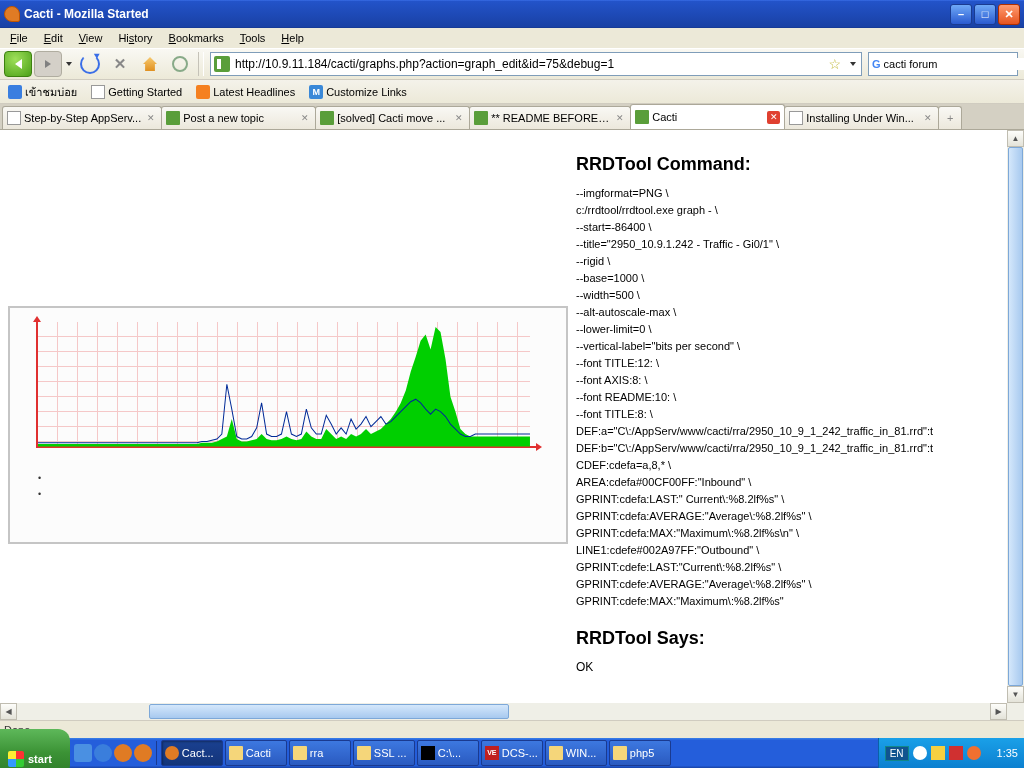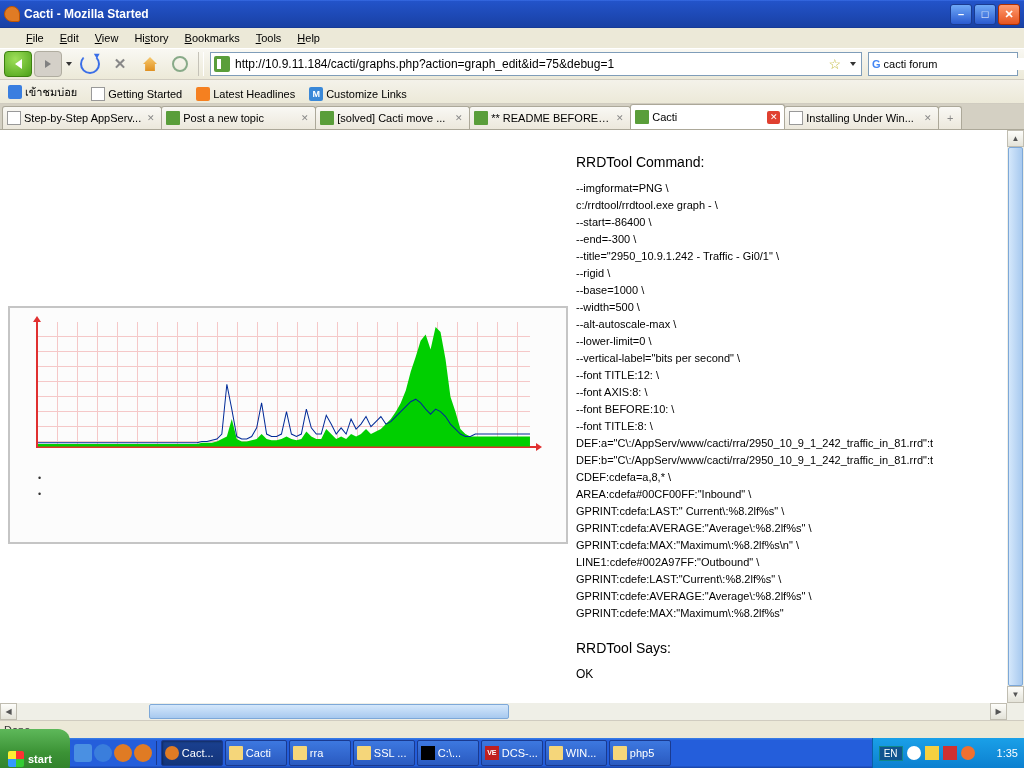--- a/index.html
+++ b/index.html
@@ -5,21 +5,21 @@
 * { margin: 0; padding: 0; box-sizing: border-box; font-family: Tahoma, Arial, sans-serif; font-size: 11px; }
 body { width: 1024px; height: 768px; background: #ece9d8; overflow: hidden; }
 
 .titlebar { height: 28px; background: linear-gradient(to bottom, #3a6ee7 0%, #2353c9 5%, #1941a5 95%, #15388f 100%); display: flex; align-items: center; padding: 0 4px; color: #fff; }
 .titlebar .ff-icon { width: 16px; height: 16px; background: #e07b24; border-radius: 8px 8px 2px 8px; border: 1px solid #c05500; margin-right: 4px; }
 .titlebar .title { font-size: 12px; font-weight: bold; flex: 1; }
 .titlebar .winbtn { width: 22px; height: 21px; margin-left: 2px; border-radius: 3px; display: flex; align-items: center; justify-content: center; font-weight: bold; }
 .titlebar .min, .titlebar .max { background: linear-gradient(to bottom, #6fa9f7, #2a5ad0); border: 1px solid #1a3b90; color: #fff; }
 .titlebar .close { background: linear-gradient(to bottom, #ff9b70, #e65420); border: 1px solid #b03000; color: #fff; }
 
-.menubar { height: 20px; background: #ece9d8; display: flex; align-items: center; padding: 0 20px; gap: 4px; }
+.menubar { height: 20px; background: #ece9d8; display: flex; align-items: center; padding: 0 4px; gap: 4px; }
 .menubar span { padding: 2px 6px; cursor: default; }
 .menubar span u { text-decoration: underline; }
 
 .navbar { height: 32px; background: linear-gradient(to bottom, #f9f8f3, #ece9d8); border-top: 1px solid #fff; border-bottom: 1px solid #d0ccc0; display: flex; align-items: center; padding: 0 4px; gap: 2px; }
 .nav-back, .nav-fwd { width: 28px; height: 26px; border-radius: 4px; display: flex; align-items: center; justify-content: center; }
 .nav-back { background: radial-gradient(circle at 40% 30%, #9fe05a, #4ba018); border: 1px solid #3d8010; }
 .nav-back::after { content: ''; border-right: 7px solid #fff; border-top: 5px solid transparent; border-bottom: 5px solid transparent; }
 .nav-fwd { background: #d4d0c8; border: 1px solid #b0ada0; }
 .nav-fwd::after { content: ''; border-left: 6px solid #808080; border-top: 4px solid transparent; border-bottom: 4px solid transparent; }
 .nav-drop { width: 10px; height: 26px; display: flex; align-items: center; justify-content: center; }
@@ -39,21 +39,21 @@
 .url-input { flex: 1; border: none; outline: none; font-size: 12px; height: 20px; padding: 0 2px; }
 .url-star { padding: 0 4px; color: #c0b838; font-size: 14px; }
 .url-drop { width: 16px; display: flex; justify-content: center; }
 .url-drop::after { content:''; border-top:4px solid #333; border-left:3px solid transparent; border-right:3px solid transparent; }
 
 .search-wrap { width: 150px; display: flex; align-items: center; height: 24px; background: #fff; border: 1px solid #7f9db9; margin: 0 2px; }
 .search-g { width: 16px; height: 16px; margin: 0 3px; display:flex; align-items:center; justify-content:center; font-size:9px; }
 .search-g span { font-weight:bold; }
 .search-input { flex: 1; border: none; outline: none; font-size: 11px; }
 
-.bookbar { height: 24px; background: linear-gradient(to bottom, #f4f2ea, #ece9d8); border-bottom: 1px solid #d0ccc0; display: flex; align-items: flex-end; padding: 0 4px; gap: 6px; }
+.bookbar { height: 24px; background: linear-gradient(to bottom, #f4f2ea, #ece9d8); border-bottom: 1px solid #d0ccc0; display: flex; align-items: center; padding: 0 4px; gap: 6px; }
 .bm { display: flex; align-items: center; gap: 3px; padding: 2px 4px; cursor: default; }
 .bm .bi { width: 14px; height: 14px; display: inline-block; }
 .bi-blue { background: #3a7ee0; border-radius: 2px; }
 .bi-page { background: #fff; border: 1px solid #999; }
 .bi-rss { background: #f58020; border-radius: 2px; }
 .bi-m { background: #3a88d8; border-radius: 2px; color: #fff; font-size: 9px; font-weight: bold; text-align: center; line-height: 14px; }
 
 .tabbar { height: 26px; background: #d4d0c3; border-bottom: 1px solid #aca899; display: flex; align-items: flex-end; padding: 0 2px; gap: 0; }
 .tab { height: 23px; min-width: 155px; max-width: 162px; background: linear-gradient(to bottom, #f9f8f4, #ece8dc); border: 1px solid #aca899; border-bottom: none; border-radius: 3px 3px 0 0; display: flex; align-items: center; padding: 0 4px; gap: 3px; margin-right: -1px; }
 .tab.active { background: #fff; height: 25px; z-index: 2; }
@@ -72,21 +72,21 @@
 .graph-canvas { position: relative; width: 520px; height: 140px; }
 .yaxis { position: absolute; left: 18px; top: 0; bottom: 12px; width: 2px; background: #e03030; }
 .yaxis::before { content:''; position:absolute; top:-4px; left:-3px; border-bottom:6px solid #e03030; border-left:4px solid transparent; border-right:4px solid transparent; }
 .xaxis { position: absolute; left: 18px; right: 0; bottom: 12px; height: 2px; background: #e03030; }
 .xaxis::after { content:''; position:absolute; right:-4px; top:-3px; border-left:6px solid #e03030; border-top:4px solid transparent; border-bottom:4px solid transparent; }
 .grid { position: absolute; left: 20px; right: 8px; top: 2px; bottom: 14px; background-image: repeating-linear-gradient(to right, transparent, transparent 19px, #f5c8c8 19px, #f5c8c8 20px), repeating-linear-gradient(to bottom, transparent, transparent 14px, #f5c8c8 14px, #f5c8c8 15px); }
 .plot { position: absolute; left: 20px; right: 8px; top: 2px; bottom: 14px; }
 .bullets { padding: 10px 0 0 20px; font-size: 9px; color: #333; line-height: 16px; }
 
 .cmd-panel { flex: 1; font-family: Verdana, Arial, sans-serif; }
-.cmd-panel h2 { font-size: 14px; font-weight: normal; margin: 18px 0 10px 0; }
+.cmd-panel h2 { font-size: 18px; font-weight: bold; margin: 18px 0 10px 0; }
 .cmd-panel .rr-text { font-size: 12px; line-height: 17px; white-space: nowrap; }
 
 .hscroll { position: absolute; left: 0; right: 17px; bottom: 0; height: 17px; background: #efefe7; display: flex; align-items: center; }
 .hscroll .btn { width: 17px; height: 17px; background: linear-gradient(to bottom,#fdfdfa,#e4e3d9); border: 1px solid #c0bdb1; display: flex; align-items: center; justify-content: center; }
 .hscroll .track { flex: 1; height: 17px; background: #efefe7; position: relative; }
 .hscroll .thumb { position: absolute; left: 132px; width: 360px; height: 15px; top: 1px; background: linear-gradient(to bottom,#d4e7fb,#a7c9ef); border: 1px solid #7da8d8; border-radius: 2px; }
 .vscroll { position: absolute; top: 0; right: 0; bottom: 17px; width: 17px; background: #efefe7; display: flex; flex-direction: column; }
 .vscroll .btn { height: 17px; background: linear-gradient(to bottom,#fdfdfa,#e4e3d9); border: 1px solid #c0bdb1; display:flex; align-items:center; justify-content:center; }
 .vscroll .track { flex: 1; position: relative; }
 .vscroll .thumb { position: absolute; top: 0; left: 1px; width: 15px; height: 100%; background: linear-gradient(to right,#d4e7fb,#a7c9ef); border: 1px solid #7da8d8; border-radius: 2px; }
@@ -103,21 +103,21 @@
 .task { height: 24px; min-width: 62px; max-width: 72px; background: linear-gradient(to bottom, #3d78e0, #2a5ac0); border: 1px solid #1a3a90; border-radius: 2px; display: flex; align-items: center; gap: 3px; padding: 12px 3px; color: #fff; font-size: 11px; overflow: hidden; }
 .task.active { background: linear-gradient(to bottom, #1a4090, #14357a); box-shadow: inset 1px 1px 2px rgba(0,0,0,.3); }
 .task .ti { width: 14px; height: 14px; flex-shrink: 0; }
 .ti-ff { background: #e07b24; border-radius: 7px; }
 .ti-fld { background: #f5d67a; border-radius: 1px; }
 .ti-cmd { background: #000; }
 .ti-dcs { background: #c02020; color:#fff; font-size:7px; text-align:center; line-height:14px; font-weight:bold; }
 .tray { display: flex; align-items: center; gap: 4px; padding: 0 6px; height: 30px; background: linear-gradient(to bottom,#1aa0e8,#0c80d0); border-left: 1px solid #0a60a8; }
 .tray .lang { background: #10548f; color: #fff; font-size: 10px; padding: 1px 4px; border: 1px solid #188; }
 .tray .ti2 { width: 14px; height: 14px; }
-.tray .clock { color: #fff; font-size: 11px; margin-left: 18px; }
+.tray .clock { color: #fff; font-size: 11px; margin-left: 12px; }
 
 .arrow-glyph { font-size: 8px; color: #555; }
 </style>
 </head>
 <body>
 
 <div class="titlebar">
   <div class="ff-icon"></div>
   <div class="title">Cacti - Mozilla Started</div>
   <div class="winbtn min">–</div>
@@ -227,31 +227,30 @@
         </div>
         <div class="bullets">•<br>•</div>
       </div>
     </div>
     <div class="cmd-panel">
       <h2>RRDTool Command:</h2>
       <div class="rr-text" id="rr-lines">
           <div>--imgformat=PNG \</div>
           <div>c:/rrdtool/rrdtool.exe graph - \</div>
           <div>--start=-86400 \</div>
-          <div>--end=-300 \</div>
           <div>--title="2950_10.9.1.242 - Traffic - Gi0/1" \</div>
           <div>--rigid \</div>
           <div>--base=1000 \</div>
           <div>--width=500 \</div>
           <div>--alt-autoscale-max \</div>
           <div>--lower-limit=0 \</div>
           <div>--vertical-label="bits per second" \</div>
           <div>--font TITLE:12: \</div>
           <div>--font AXIS:8: \</div>
-          <div>--font BEFORE:10: \</div>
+          <div>--font README:10: \</div>
           <div>--font TITLE:8: \</div>
           <div>DEF:a="C\:/AppServ/www/cacti/rra/2950_10_9_1_242_traffic_in_81.rrd":t</div>
           <div>DEF:b="C\:/AppServ/www/cacti/rra/2950_10_9_1_242_traffic_in_81.rrd":t</div>
           <div>CDEF:cdefa=a,8,* \</div>
           <div>AREA:cdefa#00CF00FF:"Inbound"  \</div>
           <div>GPRINT:cdefa:LAST:" Current\:%8.2lf%s"  \</div>
           <div>GPRINT:cdefa:AVERAGE:"Average\:%8.2lf%s"  \</div>
           <div>GPRINT:cdefa:MAX:"Maximum\:%8.2lf%s\n"  \</div>
           <div>LINE1:cdefe#002A97FF:"Outbound"  \</div>
           <div>GPRINT:cdefe:LAST:"Current\:%8.2lf%s"  \</div>

